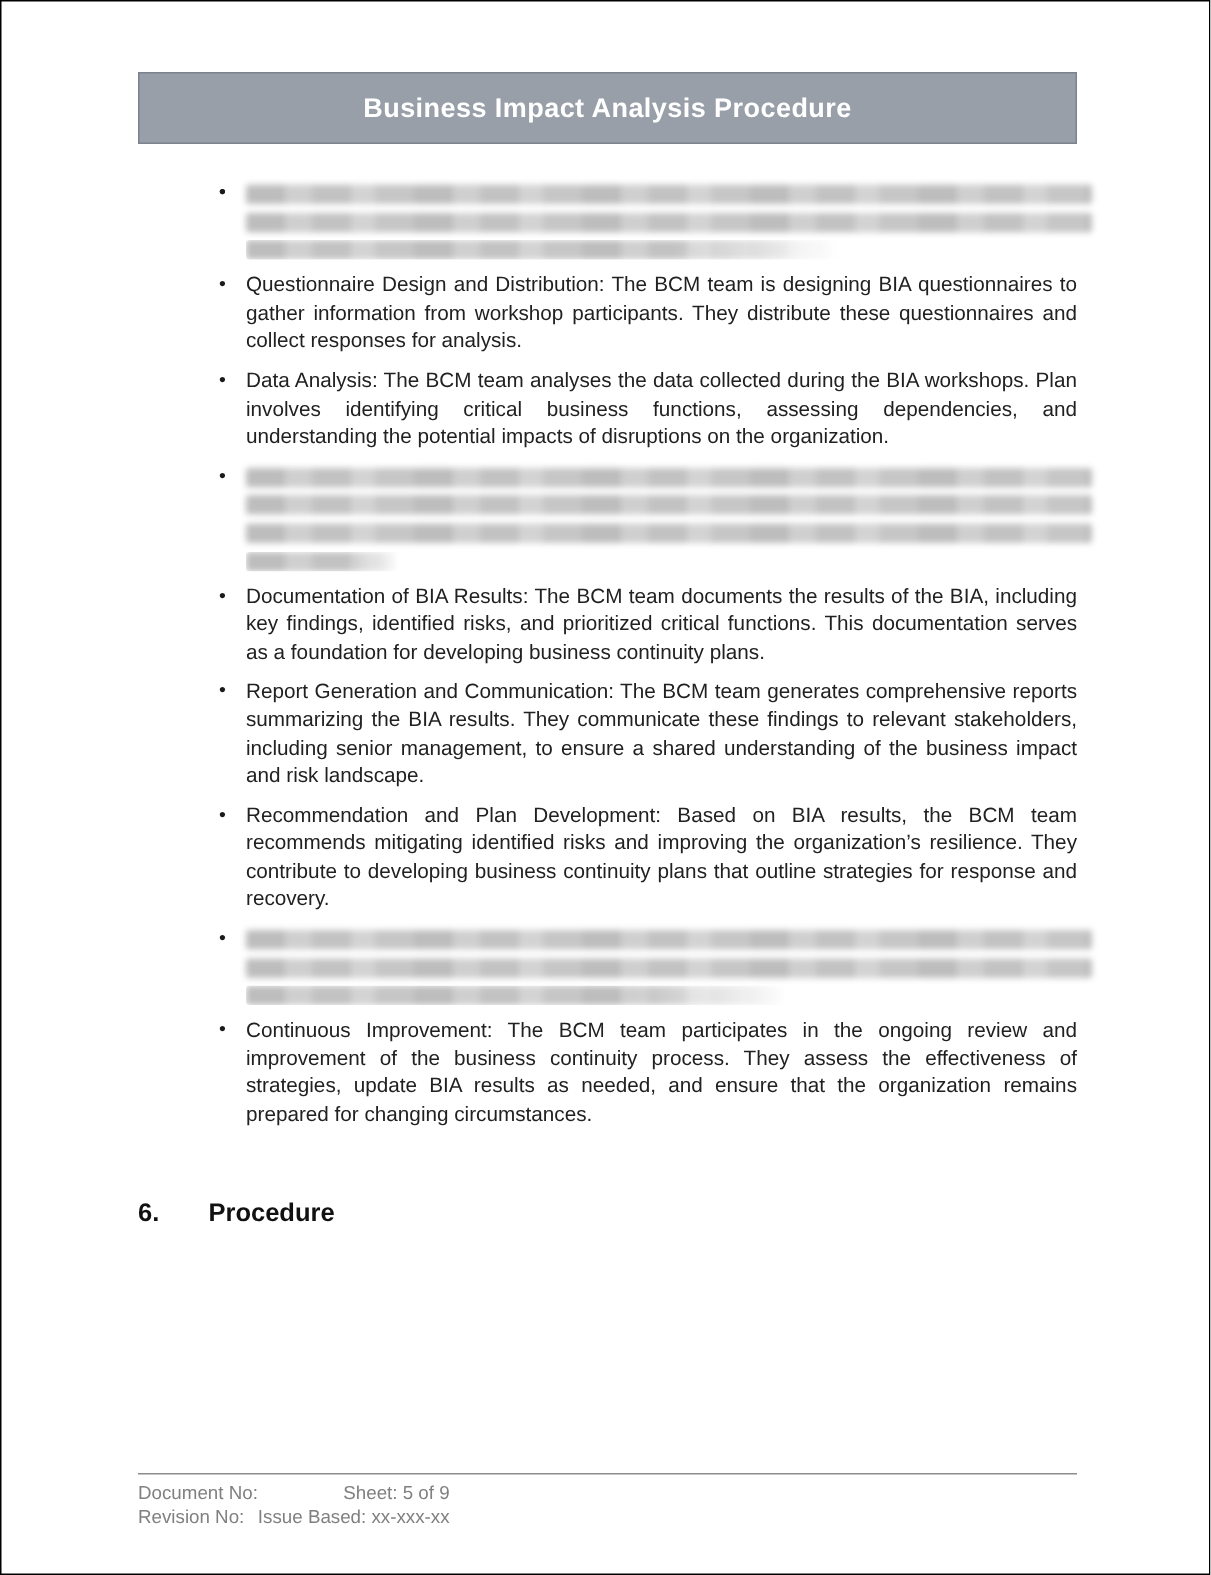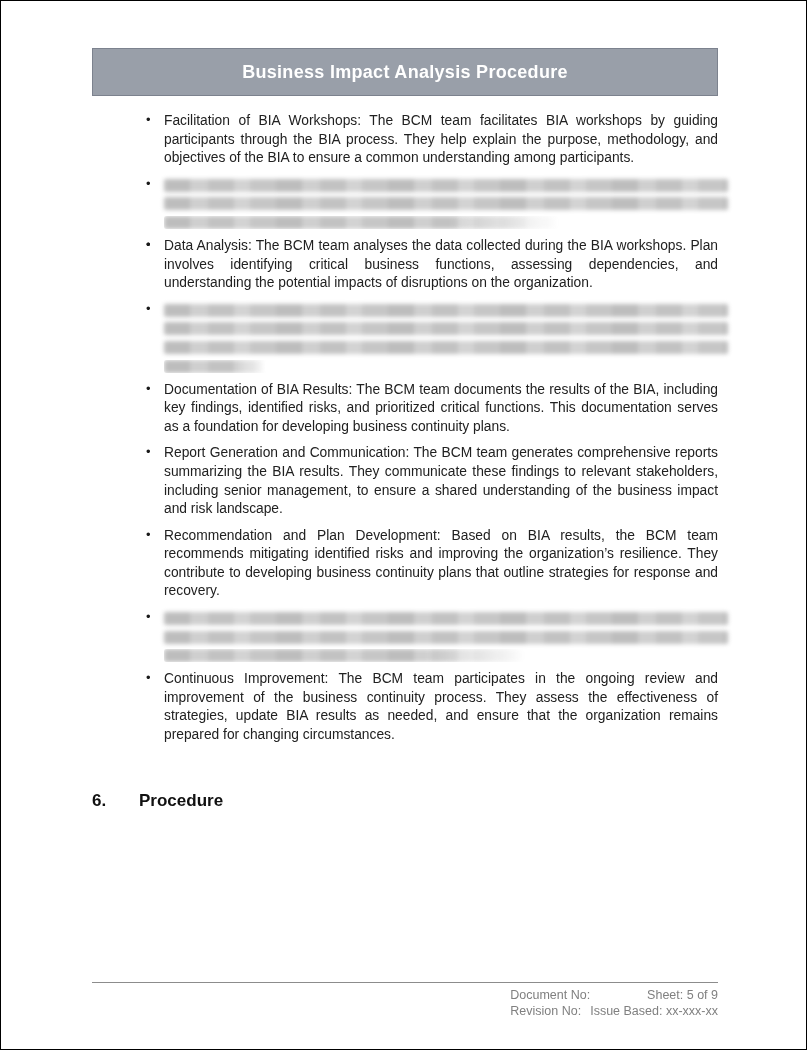--- a/index.html
+++ b/index.html
@@ -80,52 +80,52 @@
   }
   .section-heading .hnum { width: 47px; }
   .footer {
     position: absolute;
     left: 91px;
     top: 981px;
     width: 626px;
     border-top: 1px solid #8c8c8c;
     padding-top: 4px;
     display: flex;
-    justify-content: flex-end;
+    justify-content: flex-start;
     font-size: 12.5px;
     line-height: 16px;
     color: #808080;
   }
   .footer .right { text-align: right; }
 </style>
 </head>
 <body>
 
 <div class="page">
 
   <div class="banner">
     <span class="title-text">Business Impact Analysis Procedure</span>
   </div>
 
   <div class="content">
     <div id="bullet-list">
         <div class="bullet">
           <span class="marker">•</span>
-          <div class="btext">Facilitation of BIA Workshops: The BCM team facilitates BIA workshops by guiding participants through the BIA process. They help explain the purpose, methodology, and objectives of the BIA to ensure a common understanding among participants.</div>
         </div>
         <div class="bullet">
           <span class="marker">•</span>
           <div class="bars">
             <div class="bar" style="width: 100%;"></div>
             <div class="bar" style="width: 100%;"></div>
             <div class="bar fade" style="width: 70%;"></div>
           </div>
         </div>
         <div class="bullet">
           <span class="marker">•</span>
+          <div class="btext">Questionnaire Design and Distribution: The BCM team is designing BIA questionnaires to gather information from workshop participants. They distribute these questionnaires and collect responses for analysis.</div>
         </div>
         <div class="bullet">
           <span class="marker">•</span>
           <div class="btext">Data Analysis: The BCM team analyses the data collected during the BIA workshops. Plan involves identifying critical business functions, assessing dependencies, and understanding the potential impacts of disruptions on the organization.</div>
         </div>
         <div class="bullet">
           <span class="marker">•</span>
           <div class="bars">
             <div class="bar" style="width: 100%;"></div>
             <div class="bar" style="width: 100%;"></div>

